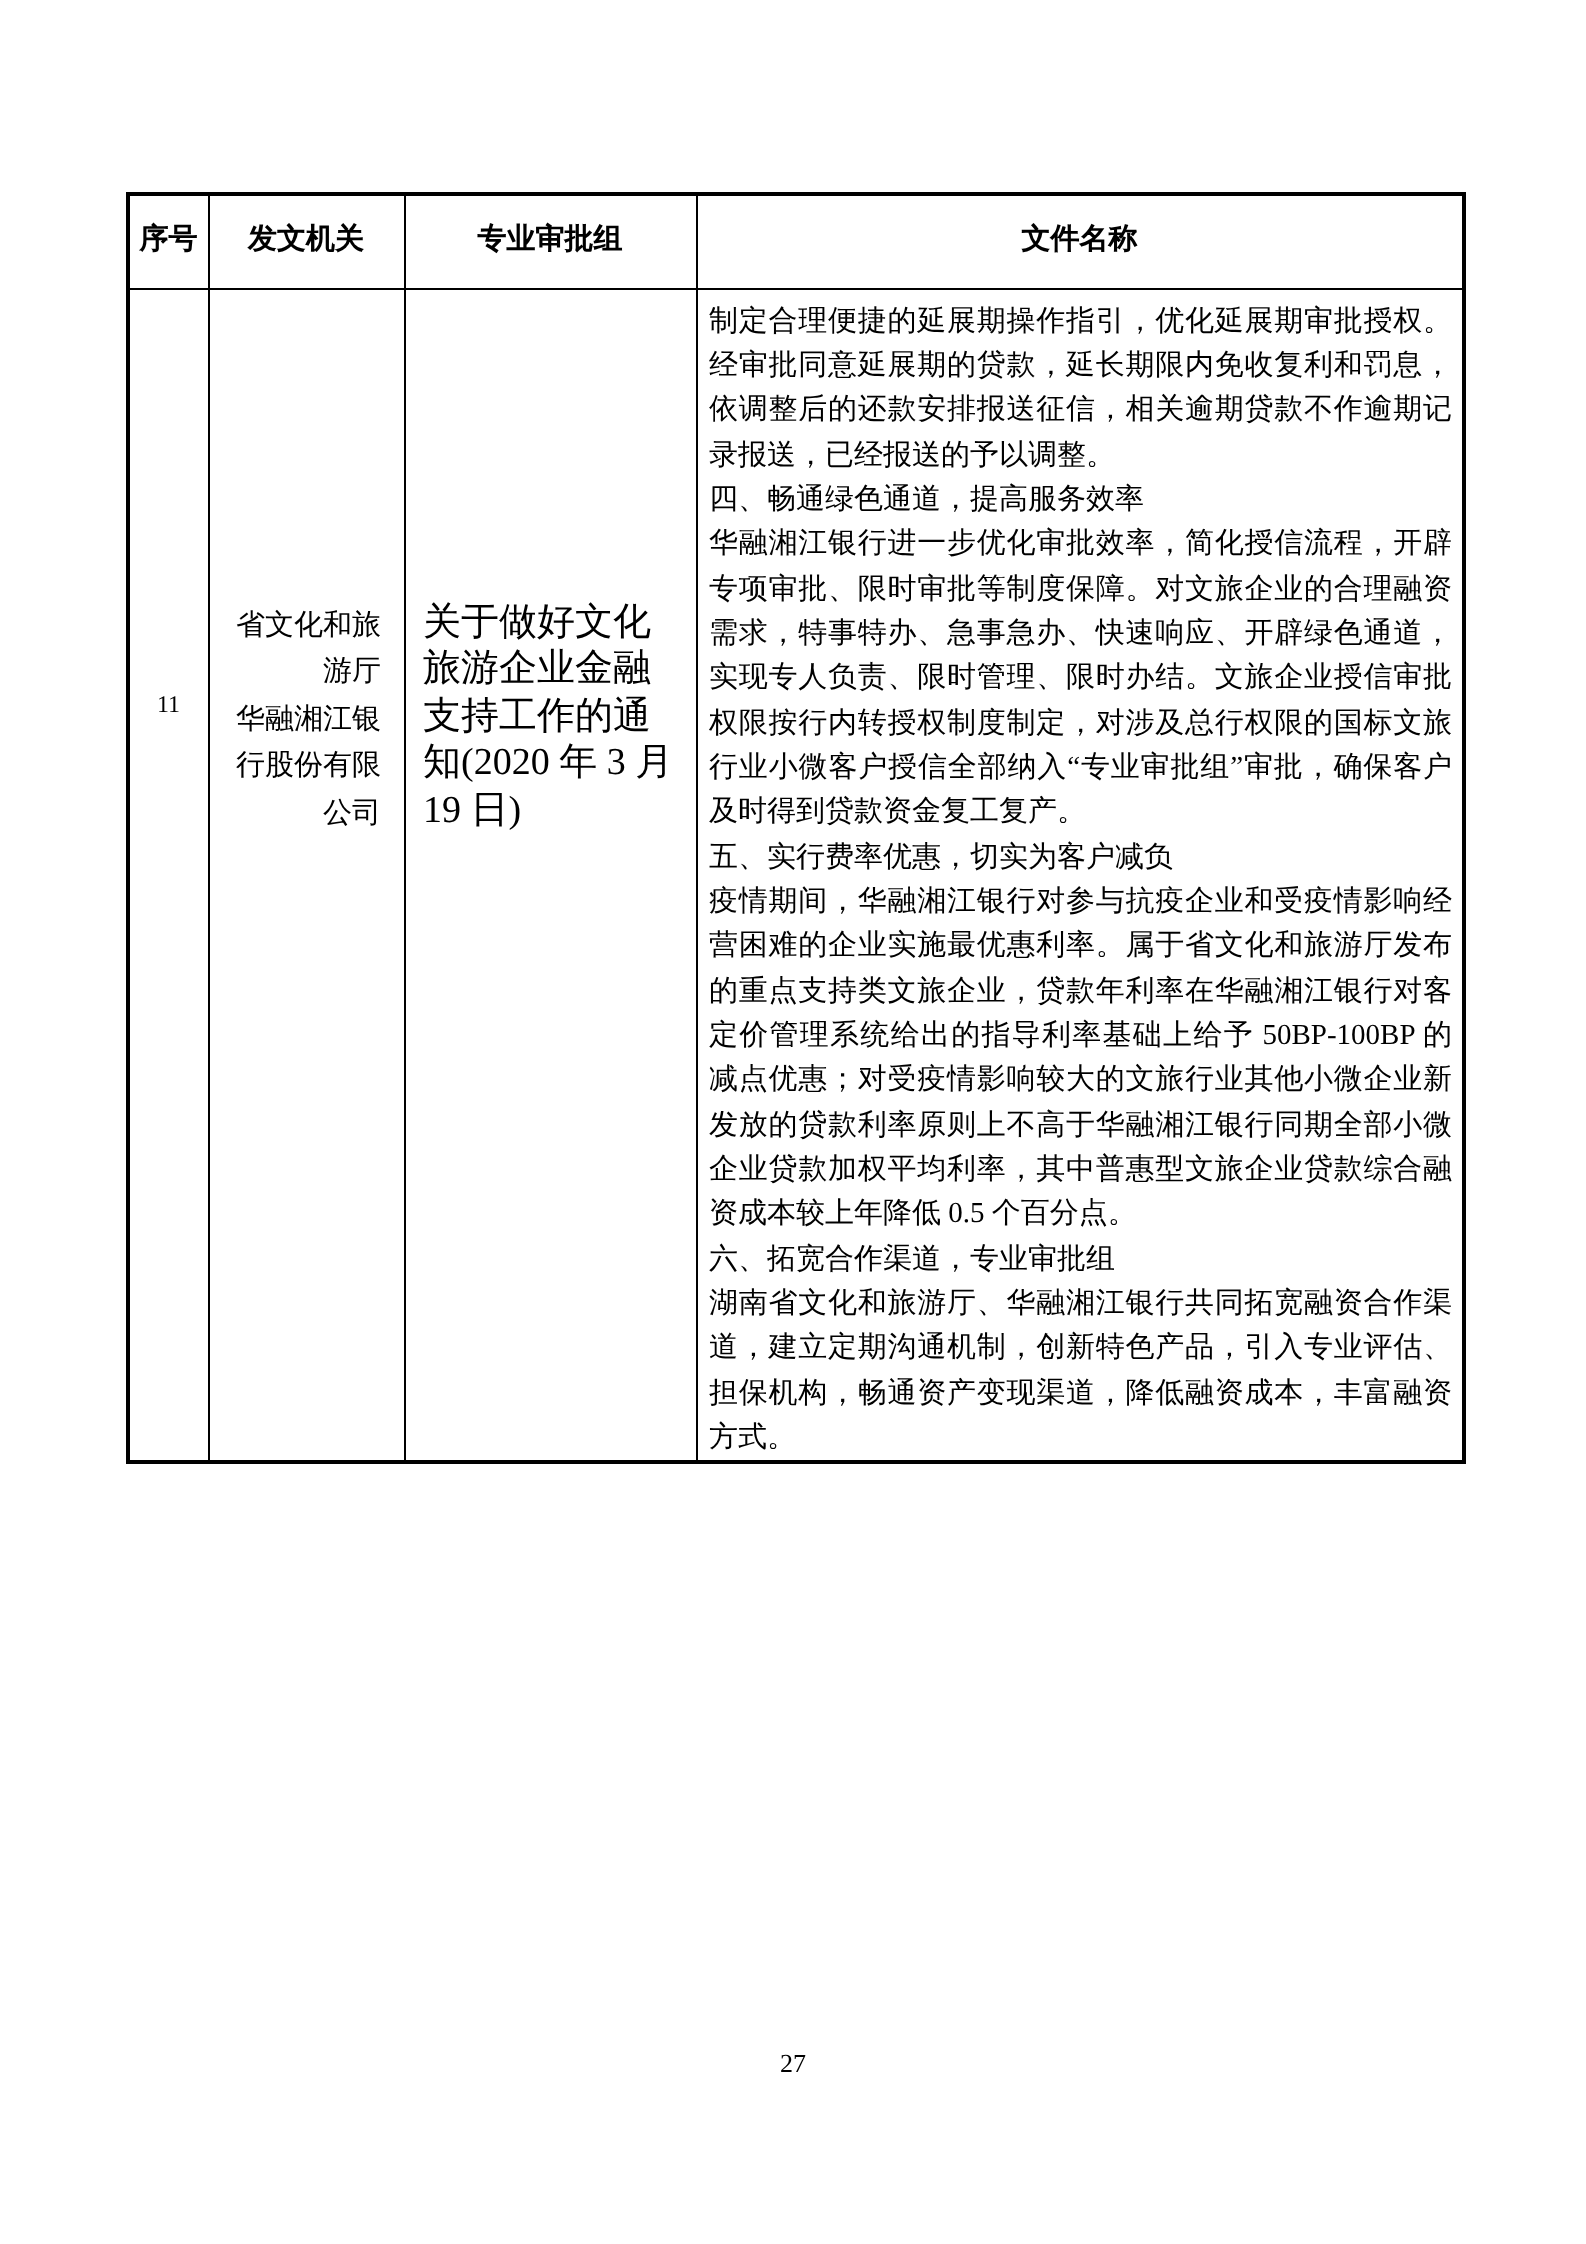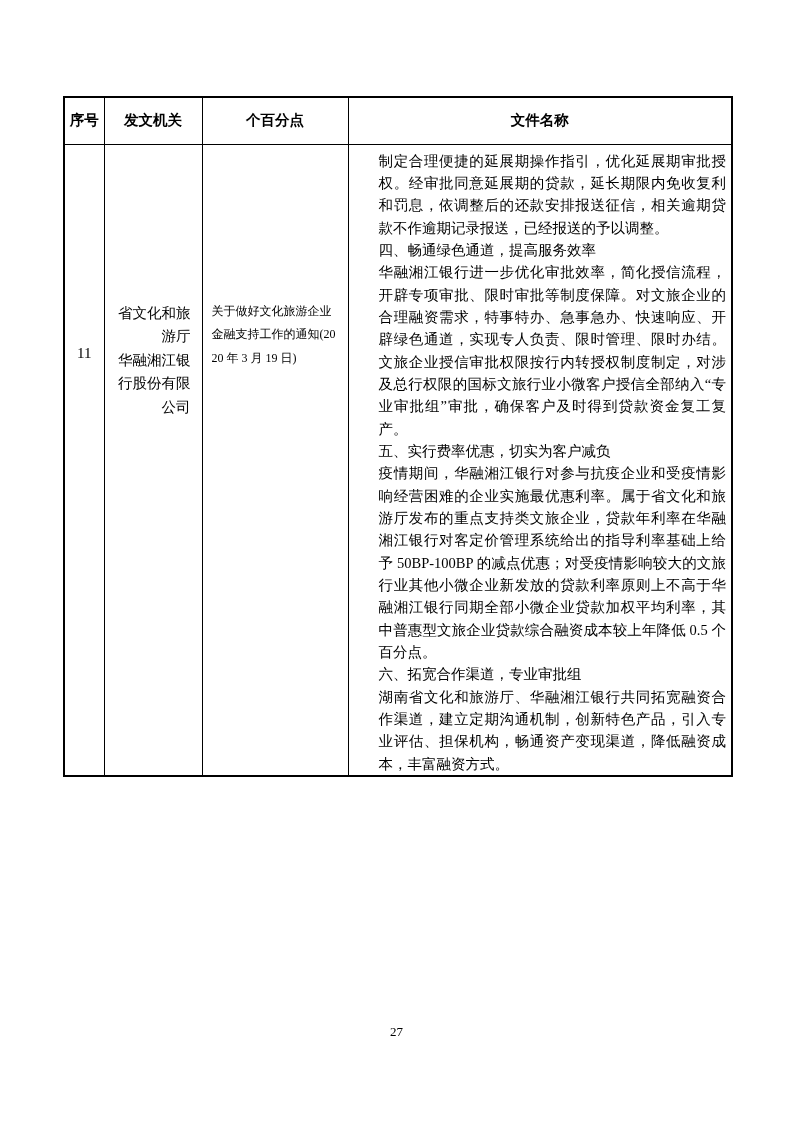--- a/index.html
+++ b/index.html
@@ -41,44 +41,43 @@
   }
   .col-index   { width: 40px; }
   .col-agency  { width: 98px; }
   .col-docname { width: 146px; }
   .col-content { width: 384px; }
 
   .doc-table tbody tr { height: 566px; }
 
   td.cell-index {
     text-align: center;
-    font-size: 15px;
+    font-size: 12px;
     padding-top: 200px;
   }
   td.cell-agency .cell-inner {
     padding: 157px 11px 0 12px;
     font-size: 14.5px;
     line-height: 23.5px;
     text-align: right;
     word-break: break-all;
   }
   td.cell-docname .cell-inner {
     padding: 155px 8px 0 9px;
-    font-size: 12px;
+    font-size: 19px;
     line-height: 23.5px;
     text-align: left;
     word-break: break-all;
   }
   td.cell-content .cell-inner {
     padding: 5px 5px 0 6px;
     font-size: 14.5px;
     line-height: 22.35px;
     text-align: justify;
     word-break: break-all;
-    margin-left: 24px;
   }
   td.cell-content p { margin: 0; }
 
   .page-number {
     position: absolute;
     top: 1024px;
     left: 0;
     width: 793px;
     text-align: center;
     font-size: 13px;
@@ -94,21 +93,21 @@
     <colgroup>
       <col class="col-index">
       <col class="col-agency">
       <col class="col-docname">
       <col class="col-content">
     </colgroup>
     <thead>
       <tr>
         <th>序号</th>
         <th>发文机关</th>
-        <th>个百分点</th>
+        <th>专业审批组</th>
         <th>文件名称</th>
       </tr>
     </thead>
     <tbody>
       <tr>
         <td class="cell-index">
           <span>11</span>
         </td>
         <td class="cell-agency">
           <div class="cell-inner">

